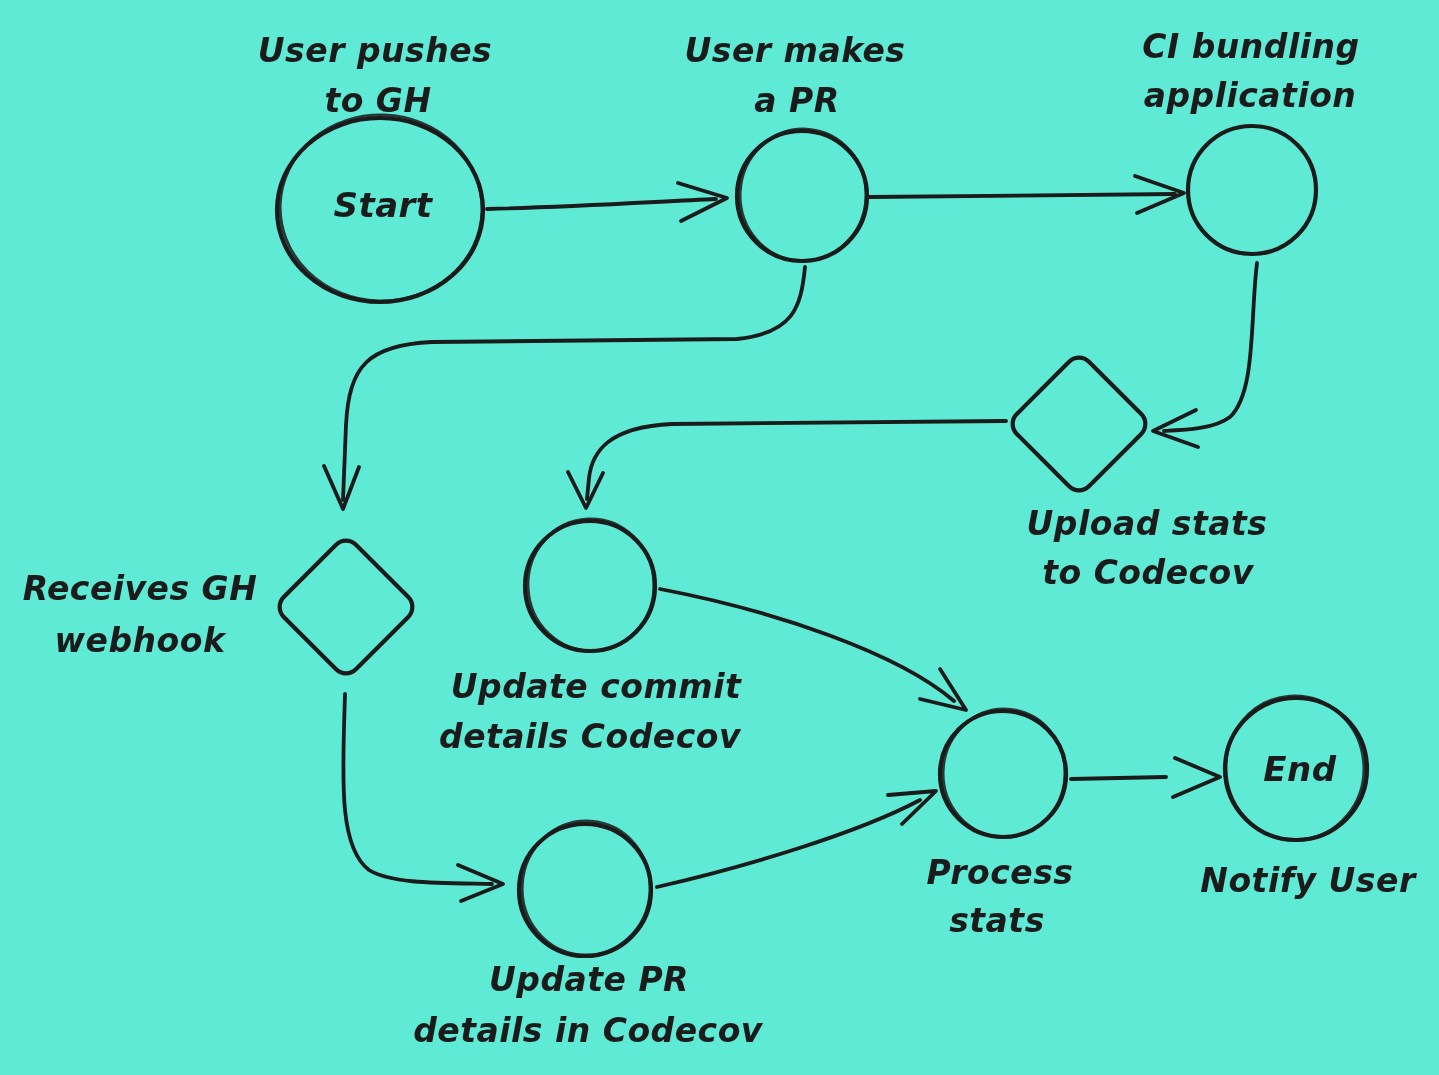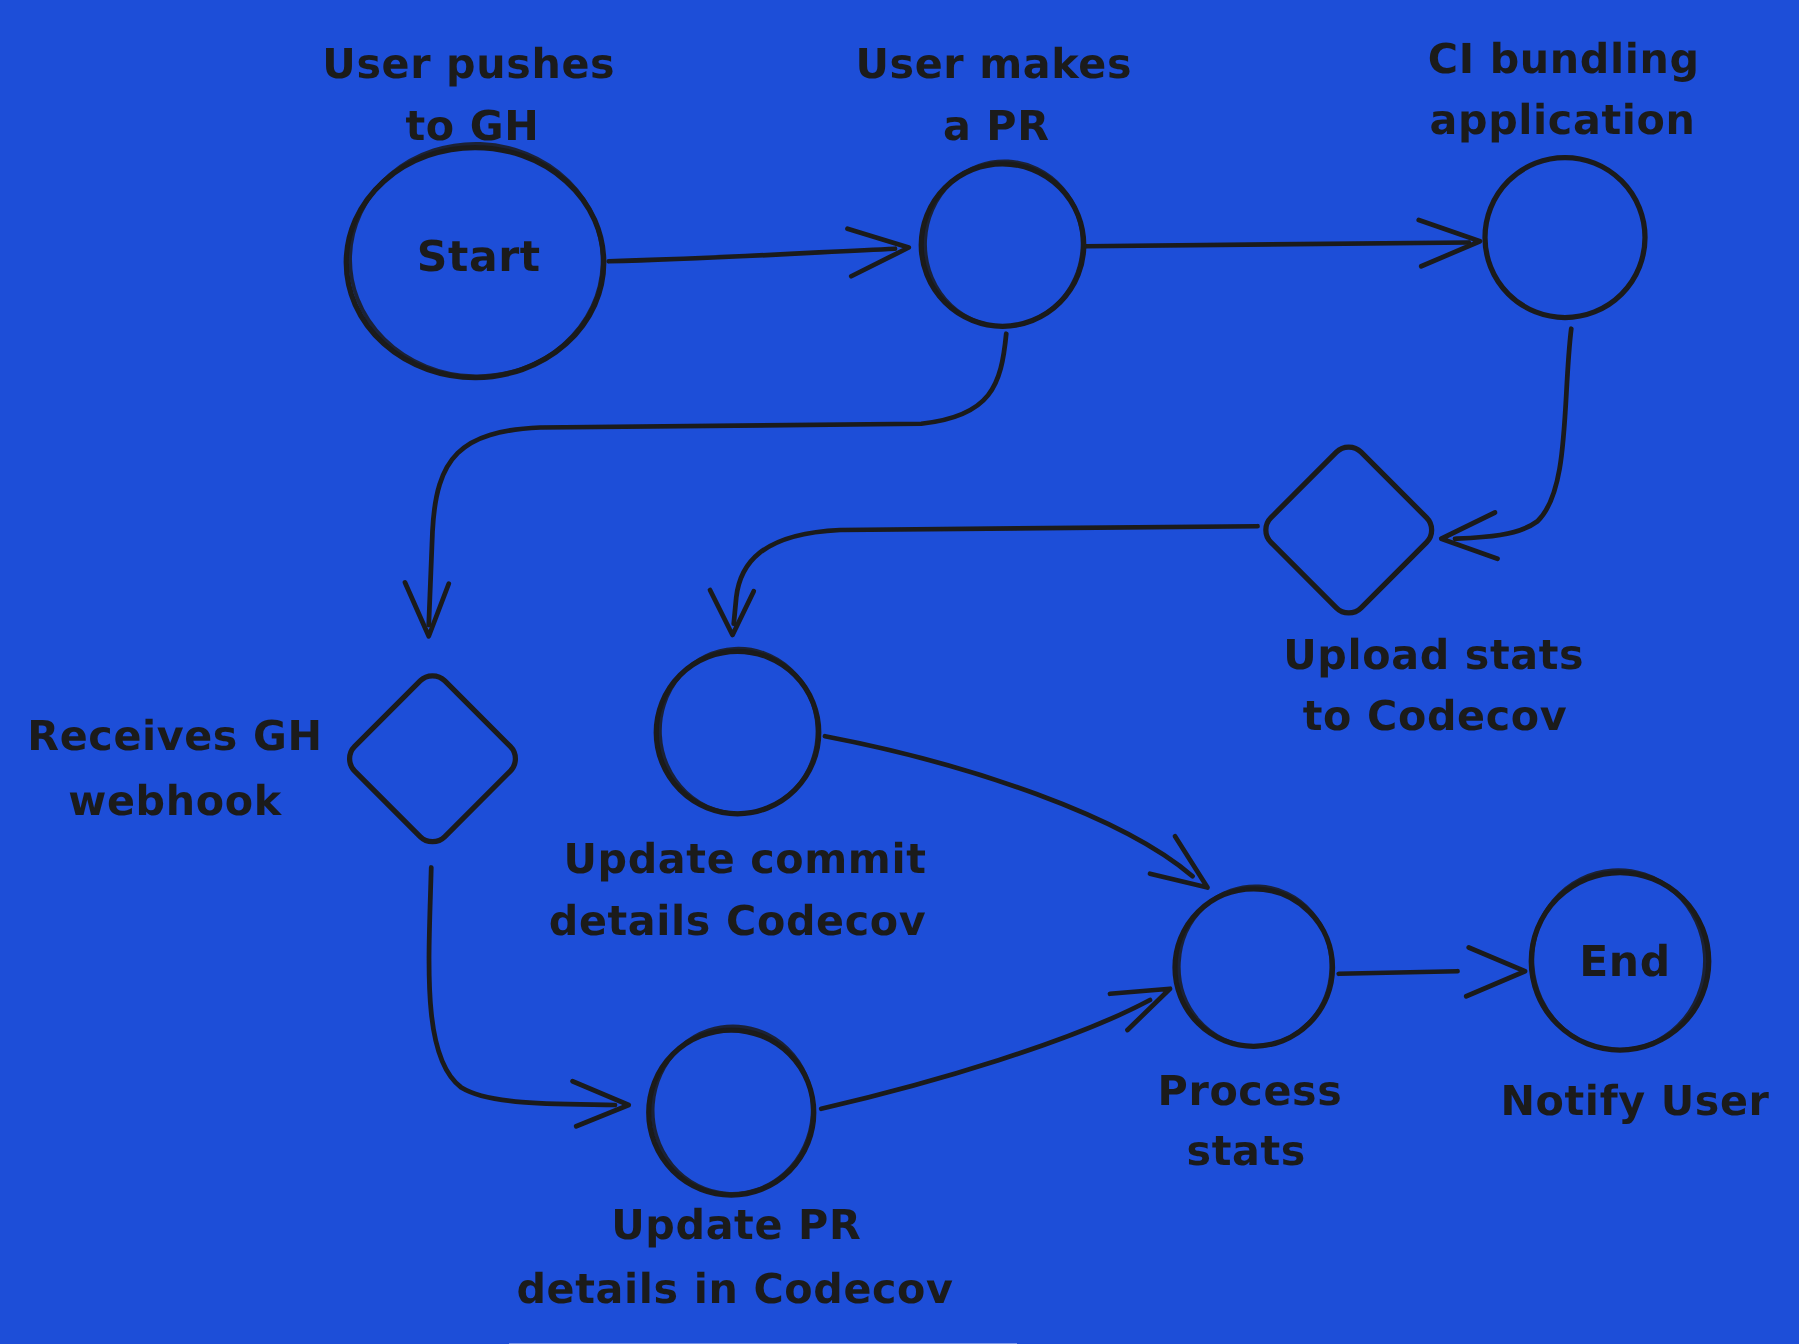--- a/index.html
+++ b/index.html
@@ -1,16 +1,16 @@
 <!DOCTYPE html>
 <html><head>
 <meta charset="utf-8">
 <style>
   html,body{margin:0;padding:0;background:#ffffff;}
-  .stage{position:relative;width:1439px;height:1075px;background:#1d4ed8;overflow:hidden;}
+  .stage{position:relative;width:1439px;height:1075px;background:#5eead4;overflow:hidden;font-style:italic;}
   svg{display:block;}
   .shape{fill:none;stroke:#1b1b1b;stroke-width:4.2;stroke-linecap:round;stroke-linejoin:round;}
   .pass2{stroke-width:3;opacity:.85;}
   .edge{fill:none;stroke:#1b1b1b;stroke-width:3.8;stroke-linecap:round;stroke-linejoin:round;}
   .head{fill:none;stroke:#1b1b1b;stroke-width:3.8;stroke-linecap:round;stroke-linejoin:round;}
   .lbl{font-family:"DejaVu Sans",sans-serif;font-weight:700;font-size:33px;fill:#1b1b1b;
        letter-spacing:.5px;text-anchor:middle;}
   .inner{font-family:"DejaVu Sans",sans-serif;font-weight:700;font-size:34px;fill:#1b1b1b;
        letter-spacing:.5px;text-anchor:middle;}
 </style>

